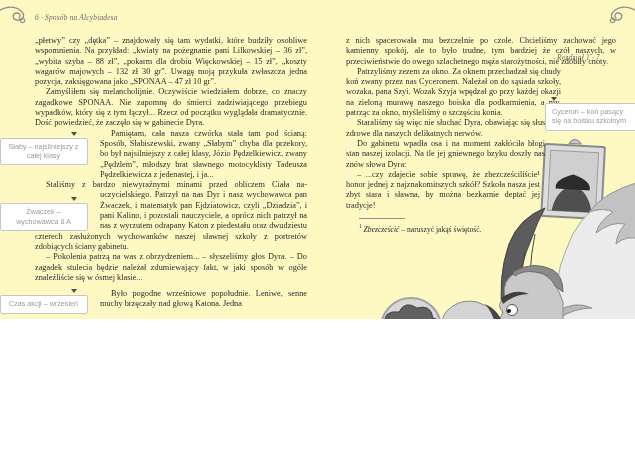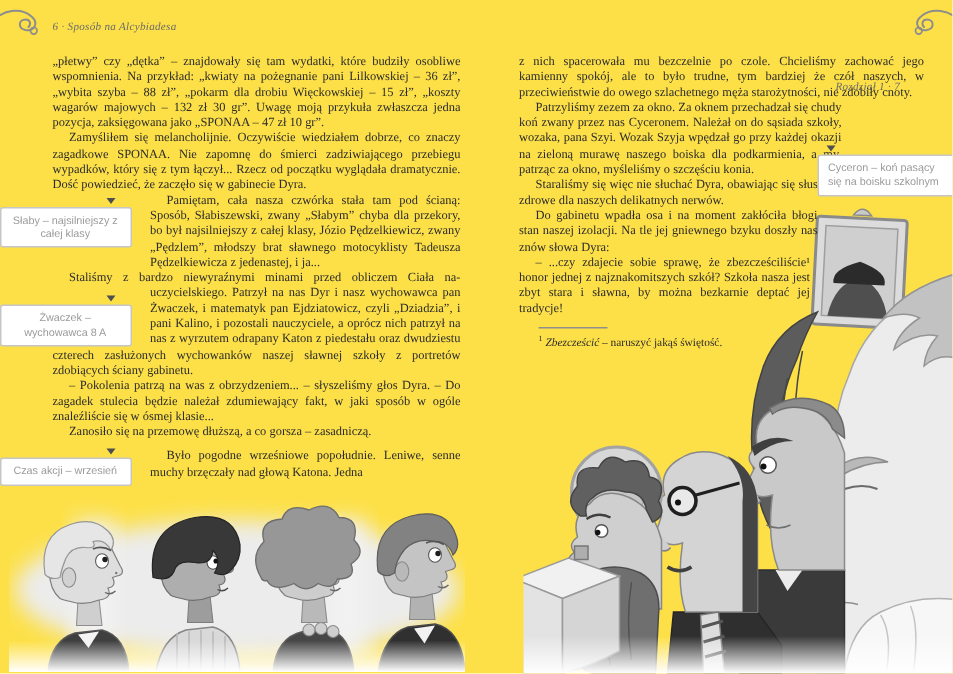--- a/index.html
+++ b/index.html
@@ -1,16 +1,16 @@
 <!DOCTYPE html>
 <html lang="pl"><head>
 <meta charset="utf-8">
 <style>
   html,body{margin:0;padding:0;background:#fff;}
-  .spread{position:relative;width:635px;height:449px;background:#fde047;overflow:hidden;
+  .spread{position:relative;width:635px;height:319px;background:#fef9c3;overflow:hidden;
           font-family:"Liberation Serif",serif;color:#2b2b2b;}
   .page{position:absolute;top:0;height:449px;}
   .page-left{left:0;width:317px;}
   .page-right{left:317px;width:318px;}
   .running-head{position:absolute;top:13px;font-size:7.4px;font-style:italic;color:#6b6b6b;
                 font-family:"Liberation Serif",serif;letter-spacing:.2px;}
   .rh-left{left:35px;}
   .rh-right{right:35px;text-align:right;margin-top:40px;}
   .flourish{position:absolute;top:3px;}
   .fl-left{left:-2px;}
@@ -78,21 +78,20 @@
 
       <p class="para indent one-line">Staliśmy z bardzo niewyraźnymi minami przed obliczem Ciała na-</p>
       <p class="para">
         <span class="mn-float f2">
           <i class="ptr"></i>
           <span class="note-box">Żwaczek – wychowawca 8 A</span>
         </span><span>uczycielskiego. Patrzył na nas Dyr i nasz wychowawca pan Żwaczek, i matematyk pan Ejdziatowicz, czyli „Dziadzia”, i pani Kalino, i pozostali nauczyciele, a oprócz nich patrzył na nas z wyrzutem odrapany Katon z piedestału oraz dwudziestu czterech zasłużonych wychowanków naszej sławnej szkoły z portretów zdobiących ściany gabinetu.</span>
       </p>
 
       <p class="para indent">– Pokolenia patrzą na was z obrzydzeniem... – słyszeliśmy głos Dyra. – Do zagadek stulecia będzie należał zdumiewający fakt, w jaki sposób w ogóle znaleźliście się w ósmej klasie...</p>
-      <p class="para indent">Zanosiło się na przemowę dłuższą, a co gorsza – zasadniczą.</p>
 
       <p class="para indent scene">
         <span class="mn-float f3">
           <i class="ptr"></i>
           <span class="note-box">Czas akcji – wrzesień</span>
         </span><span>Było pogodne wrześniowe popołudnie. Leniwe, senne muchy brzęczały nad głową Katona. Jedna</span>
       </p>
     </div>
 
     <svg class="illu illu-left" width="304" height="117" viewBox="0 0 304 117">

